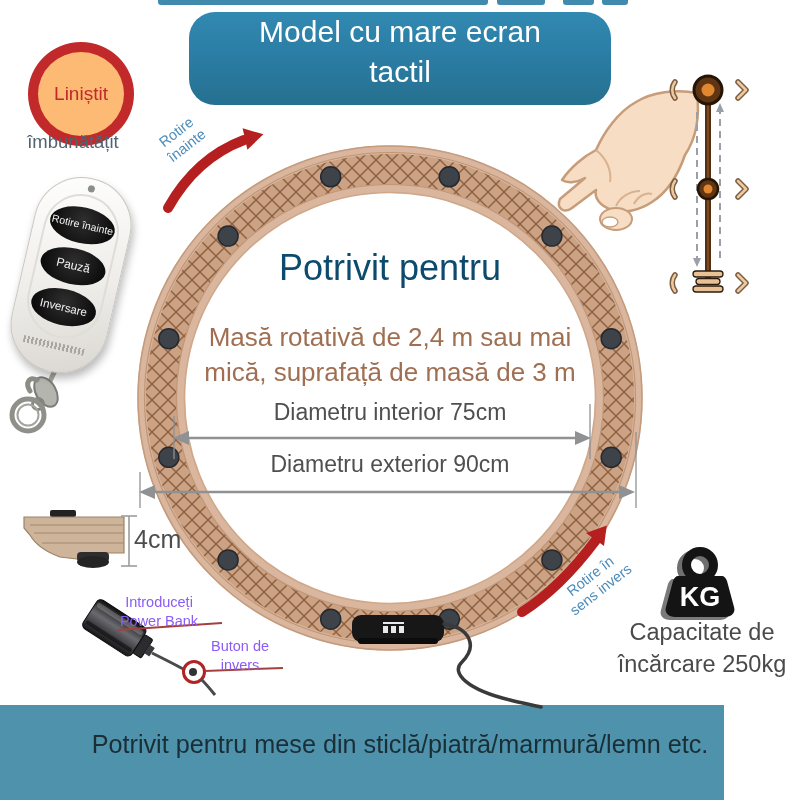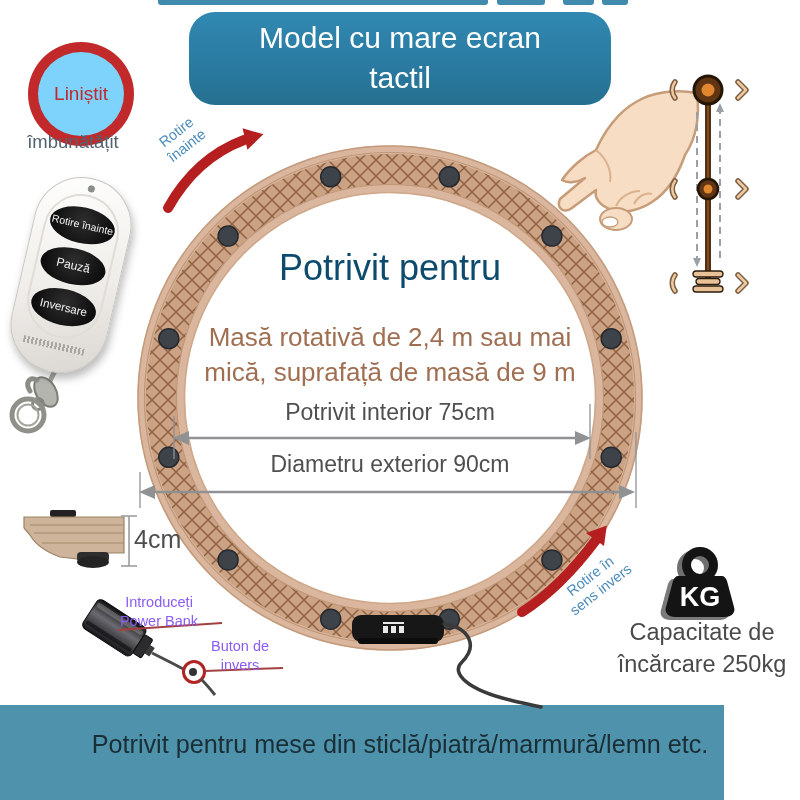--- a/index.html
+++ b/index.html
@@ -6,25 +6,25 @@
   #stage{position:relative;width:800px;height:800px;background:#ffffff;overflow:hidden;
          font-family:"Liberation Sans", sans-serif;}
   .abs{position:absolute;}
 
   
   .tdash{position:absolute;top:0;height:5px;background:#2b7da4;border-radius:0 0 3px 3px;opacity:.9;}
 
   
   .banner{position:absolute;left:189px;top:12px;width:422px;height:93px;border-radius:26px;
     background:linear-gradient(180deg,#3189b1 0%,#2a7ba2 55%,#25708f 100%);
-    color:#fff;font-size:30px;line-height:40px;text-align:center;padding-top:6px;box-sizing:border-box;}
+    color:#fff;font-size:30px;line-height:40px;text-align:center;padding-top:0;box-sizing:border-box;}
 
   
   .qcircle{position:absolute;left:28px;top:42px;width:86px;height:84px;border:10px solid #c1292b;
-    border-radius:50%;display:flex;align-items:center;justify-content:center;background:#7dd3fc;}
+    border-radius:50%;display:flex;align-items:center;justify-content:center;background:#fdba74;}
   .qlabel{color:#c1292b;font-size:19px;}
   .qcap{position:absolute;left:6px;top:130px;width:134px;text-align:center;color:#53626f;
     font-size:18.5px;line-height:1.28;}
 
   
   .rotlab{position:absolute;color:#4e8cba;font-size:14.5px;line-height:1.2;text-align:center;}
   .rot-f{left:136px;top:122px;width:92px;transform:rotate(-38deg);}
   .rot-r{left:546px;top:566px;width:100px;transform:rotate(-38deg);}
 
   
@@ -277,24 +277,24 @@
     <div>înainte</div>
   </div>
   <div class="rotlab rot-r txtlayer abs">
     <div>Rotire în</div>
     <div>sens invers</div>
   </div>
 
   <div class="heading txtlayer">Potrivit pentru</div>
   <div class="subtitle txtlayer">
     <div>Masă rotativă de 2,4 m sau mai</div>
-    <div>mică, suprafață de masă de 9 m</div>
-  </div>
-
-  <div class="dim dim-in txtlayer">Potrivit interior 75cm</div>
+    <div>mică, suprafață de masă de 3 m</div>
+  </div>
+
+  <div class="dim dim-in txtlayer">Diametru interior 75cm</div>
   <div class="dim dim-out txtlayer">Diametru exterior 90cm</div>
 
   <div class="hlabel txtlayer">4cm</div>
 
   <div class="redlab pb1 txtlayer">
     <div>Introduceți</div>
     <div>Power Bank</div>
   </div>
   <div class="redlab pb2 txtlayer">
     <div>Buton de</div>

